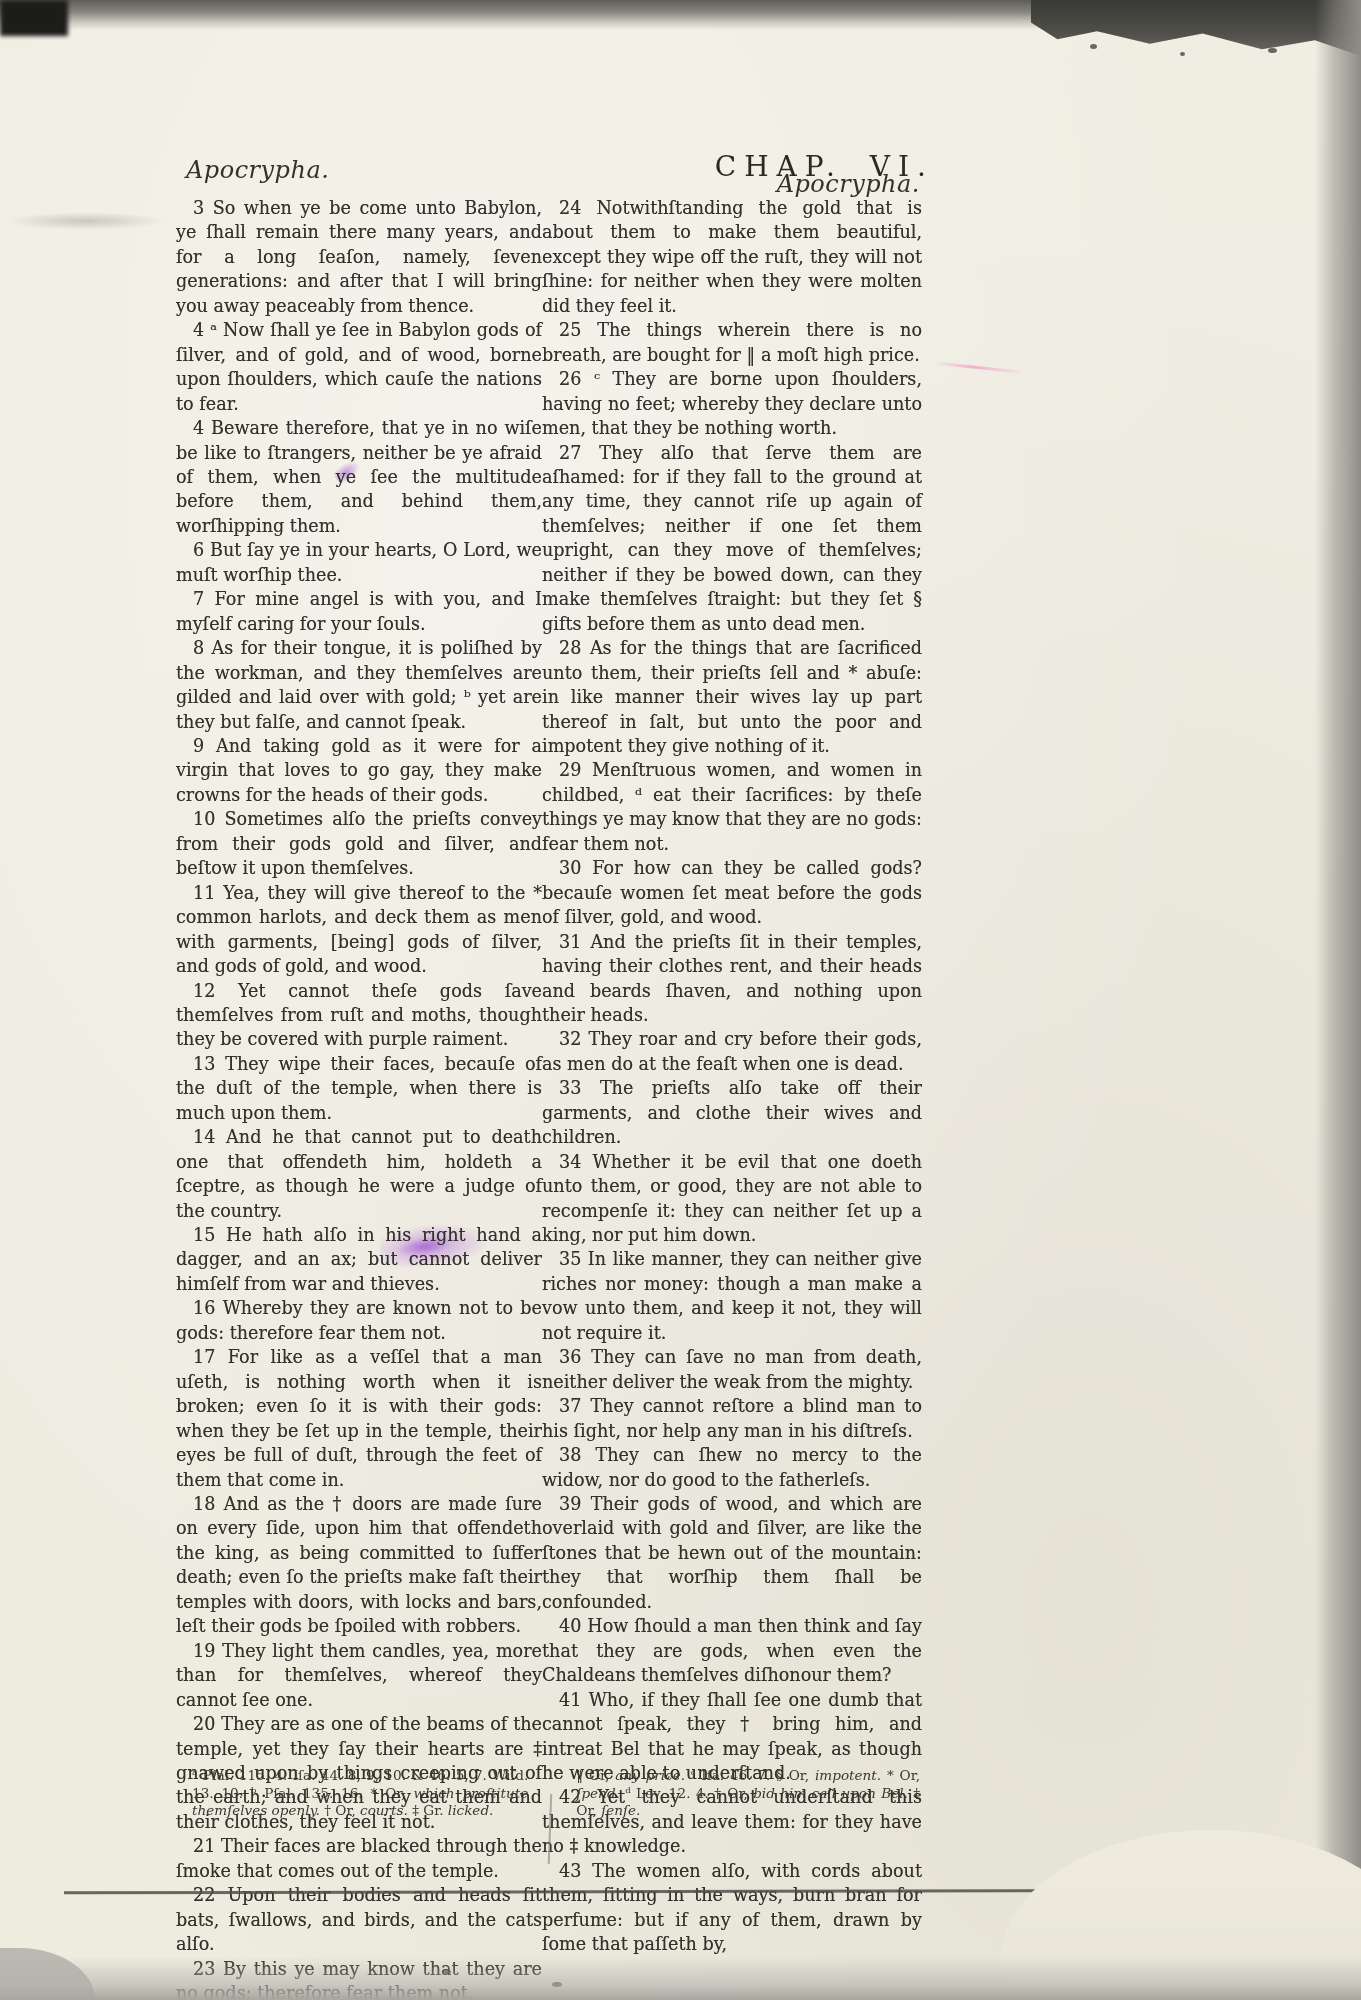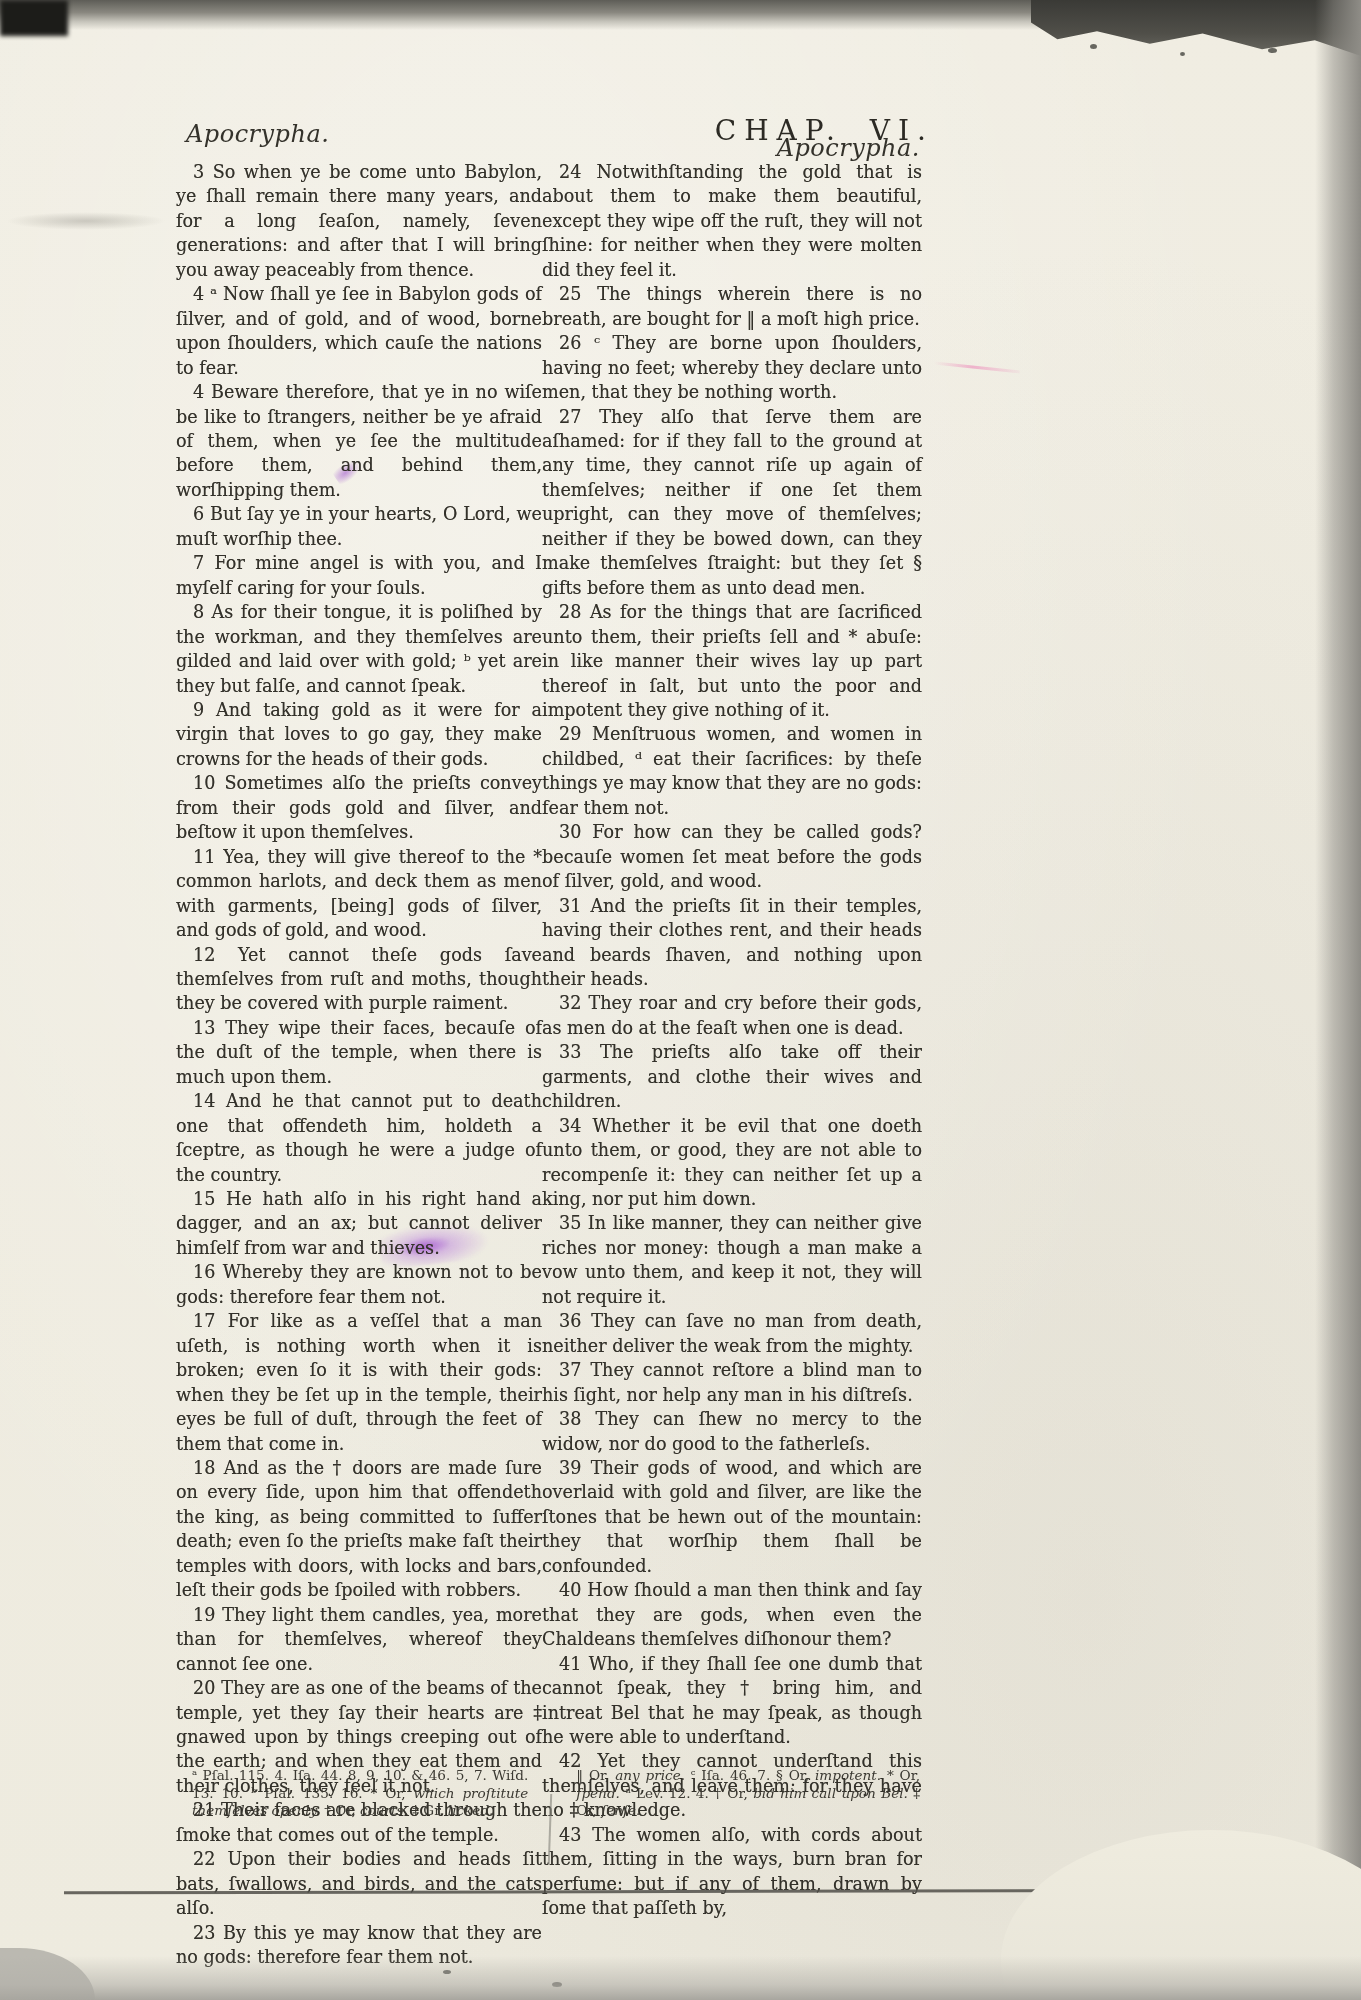--- a/index.html
+++ b/index.html
@@ -35,21 +35,21 @@
   .ink-a{position:absolute;left:334px;top:463px;width:27px;height:17px;transform:rotate(-35deg);
     background:radial-gradient(ellipse at 40% 50%,rgba(152,72,202,.55),rgba(152,72,202,0) 72%);}
   .ink-b{position:absolute;left:380px;top:1224px;width:108px;height:40px;transform:rotate(-6deg);filter:blur(1px);
     background:radial-gradient(ellipse at 45% 55%,rgba(168,92,218,.55),rgba(168,92,218,0) 72%);}
   .ink-b2{position:absolute;left:398px;top:1238px;width:52px;height:17px;transform:rotate(-8deg);filter:blur(1px);
     background:radial-gradient(ellipse,rgba(148,58,200,.5),rgba(148,58,200,0) 75%);}
   .ink-c{position:absolute;left:934px;top:366px;width:86px;height:3px;transform:rotate(6deg);
     background:linear-gradient(to right,rgba(236,130,182,0),rgba(236,130,182,.55) 45%,rgba(236,130,182,.08));}
   
   .content{position:absolute;left:176px;top:112px;width:758px;}
-  .header{position:relative;height:44px;}
+  .header{position:relative;height:44px;margin-top:36px;}
   .running{position:absolute;font-style:italic;font-size:24px;letter-spacing:.5px;color:#34322b;}
   .running.left{left:10px;top:8px;}
   .running.right{right:14px;top:22px;}
   .chap{position:absolute;left:0;right:0;top:2px;text-align:right;font-size:28px;letter-spacing:8px;word-spacing:10px;color:#2c2a24;}
   .cols{display:flex;margin-top:4px;}
   .col{text-align:justify;font-size:17.6px;line-height:24.45px;color:#33312a;text-shadow:0 0 .4px rgba(44,42,36,.55);}
   .colL{width:366px;}
   .colR{width:380px;}
   .verse{margin:0;text-indent:17px;}
   .footnotes{position:absolute;left:176px;top:1751px;width:760px;display:flex;gap:16px;}

